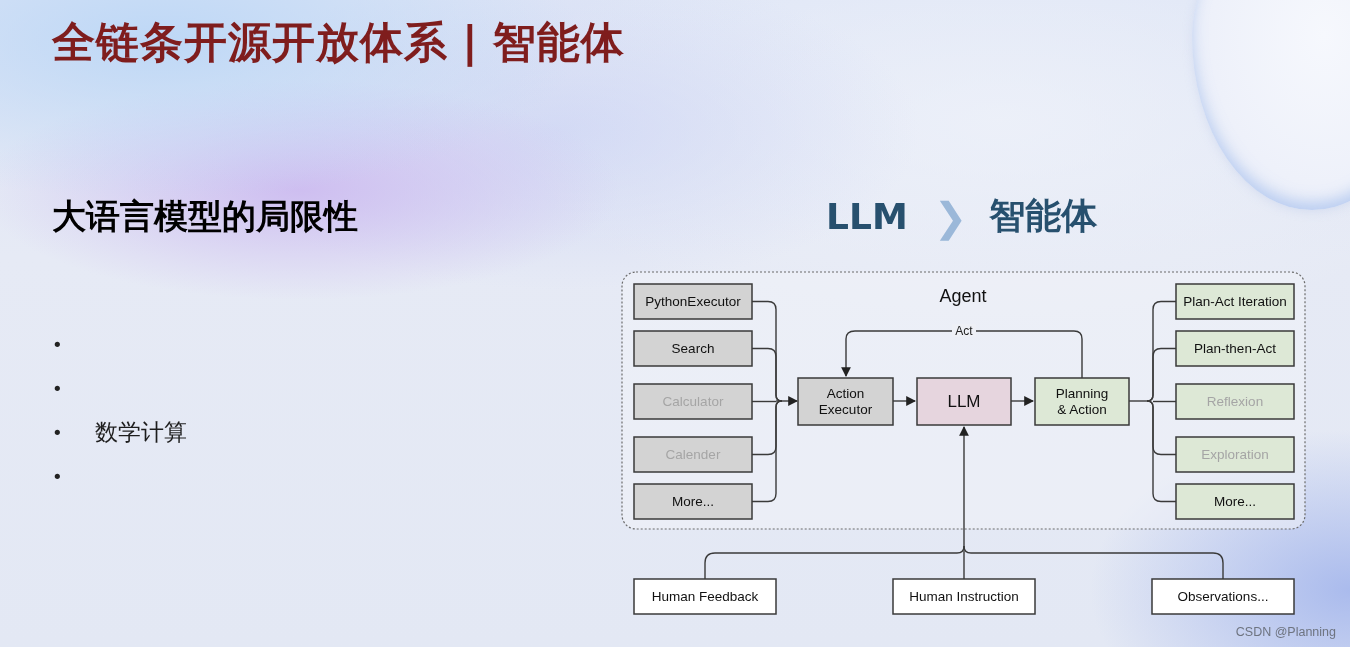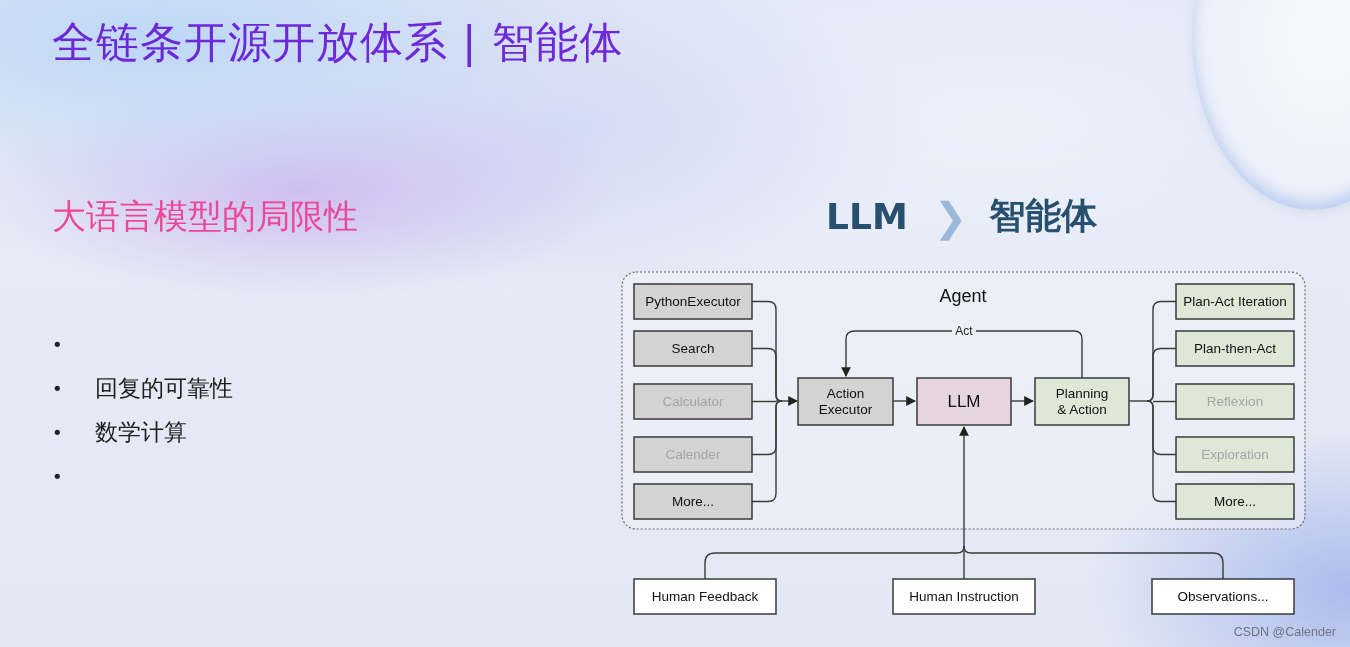--- a/index.html
+++ b/index.html
@@ -18,26 +18,26 @@
       radial-gradient(ellipse 500px 220px at 1000px 120px, rgba(240,243,250,0.7), rgba(240,243,250,0) 100%);
   }
   .drop {
     position: absolute; left: 1192px; top: -80px; width: 240px; height: 290px;
     border-radius: 46% 54% 50% 50% / 40% 40% 60% 60%;
     background: radial-gradient(ellipse at 55% 40%, #f6f8fd 0%, #eef1fa 60%, #e4e9f6 100%);
     box-shadow: inset 0 -8px 14px rgba(150,180,235,0.55), 0 2px 10px rgba(180,195,230,0.35);
   }
   .main-title {
     position: absolute; left: 52px; top: 14px; margin: 0;
-    font-size: 43px; font-weight: normal; color: #6d28d9; letter-spacing: 1px;
+    font-size: 43px; font-weight: bold; color: #7f1d1d; letter-spacing: 1px;
   }
   .main-title .sep { display: inline-block; margin: 0 14px; }
   .sub-title {
     position: absolute; left: 52px; top: 194px; margin: 0;
-    font-size: 34px; font-weight: normal; color: #ec4899;
+    font-size: 34px; font-weight: bold; color: #000000;
   }
   .bullets { position: absolute; left: 52px; top: 322px; margin: 0; padding: 0; list-style: none; }
   .bullets li { height: 44px; display: flex; align-items: center; font-size: 23px; color: #1d1d1d; }
   .bullets .dot { width: 43px; font-size: 18px; color: #222; }
   .llm-heading {
     position: absolute; left: 826px; top: 192px; display: flex; align-items: center;
     font-size: 36px; font-weight: bold; color: #27506e;
   }
   .llm-heading .chev { color: #9bb8d9; margin: 0 22px 0 26px; font-size: 40px; }
   svg.diagram { position: absolute; left: 0; top: 0; }
@@ -58,21 +58,20 @@
 </h1>
 
 <h2 class="sub-title">大语言模型的局限性</h2>
 
 <ul class="bullets">
   <li>
       <span class="dot">•</span>
     </li>
   <li>
       <span class="dot">•</span>
-      <span>回复的可靠性</span>
     </li>
   <li>
       <span class="dot">•</span>
       <span>数学计算</span>
     </li>
   <li>
       <span class="dot">•</span>
     </li>
 </ul>
 
@@ -178,13 +177,13 @@
         <rect x="893" y="579" width="142" height="35" fill="#ffffff" stroke="#3a3a3a" stroke-width="1.5"></rect>
         <text class="box-text" x="964" y="601.225" text-anchor="middle" font-size="13.5" fill="#111111">Human Instruction</text>
       </g>
       <g>
         <rect x="1152" y="579" width="142" height="35" fill="#ffffff" stroke="#3a3a3a" stroke-width="1.5"></rect>
         <text class="box-text" x="1223" y="601.225" text-anchor="middle" font-size="13.5" fill="#111111">Observations...</text>
       </g>
     </g>
 </svg>
 
-<div class="watermark">CSDN @Calender</div>
+<div class="watermark">CSDN @Planning</div>
 
 </body></html>

